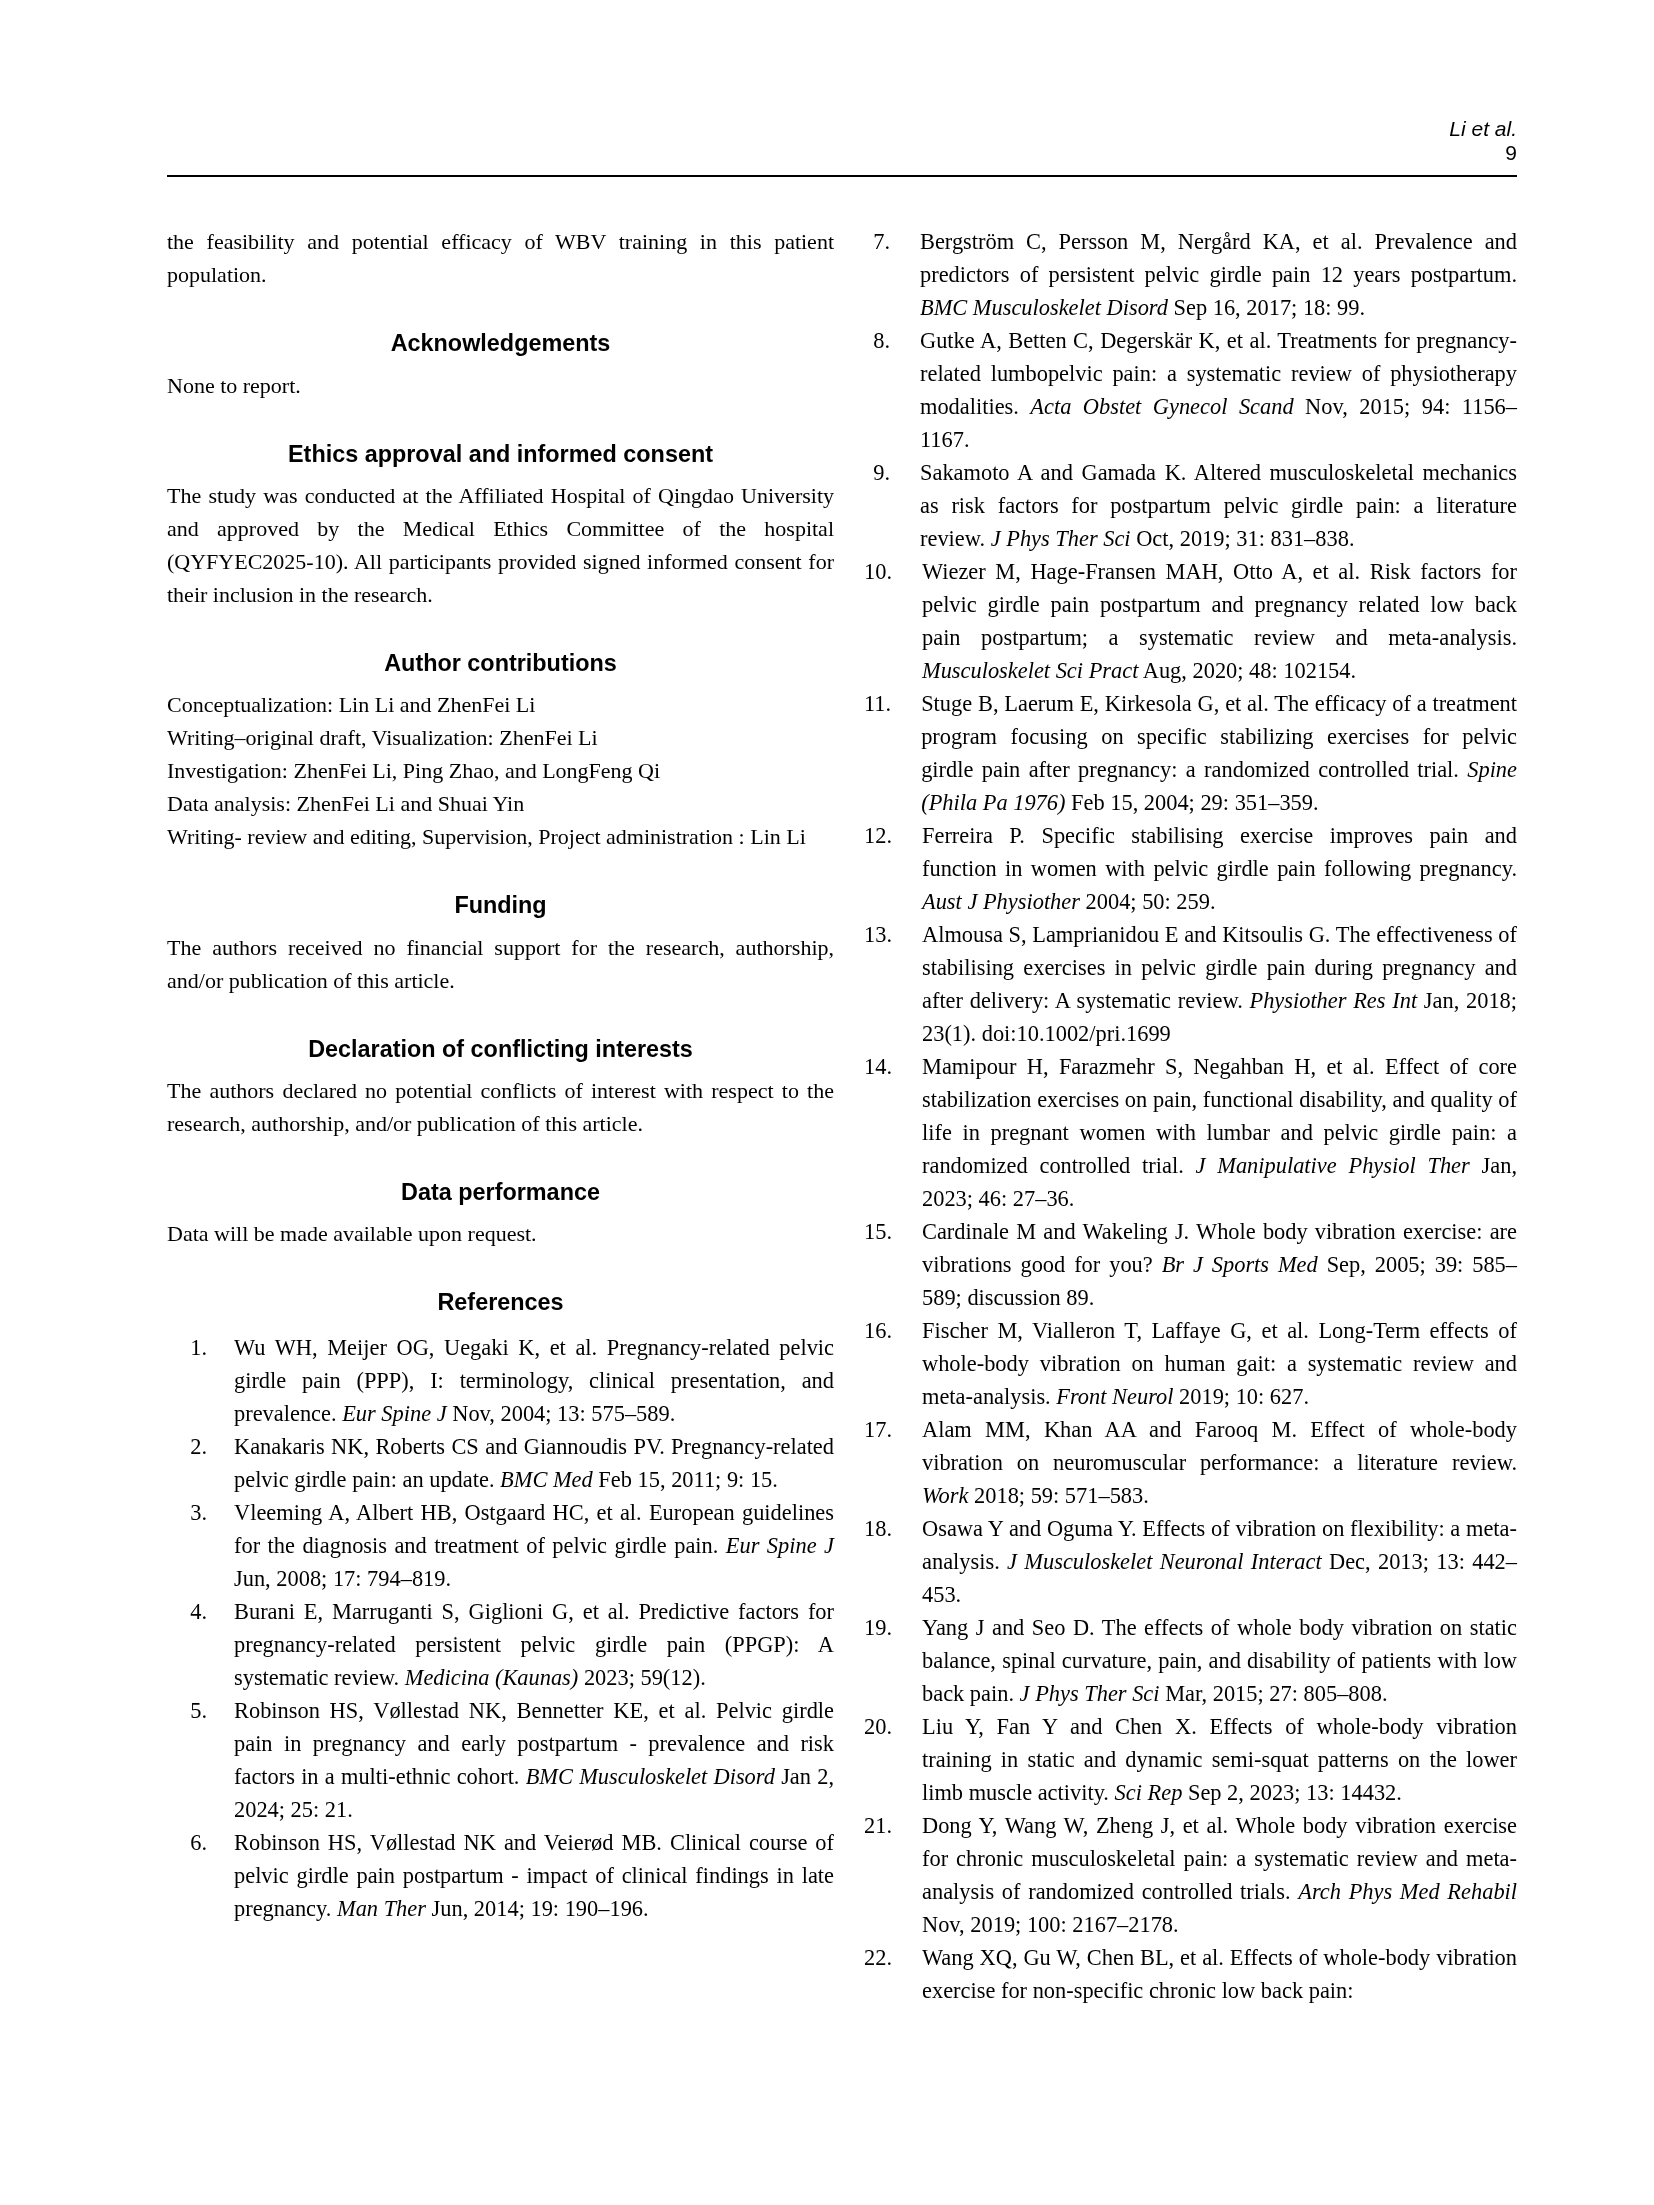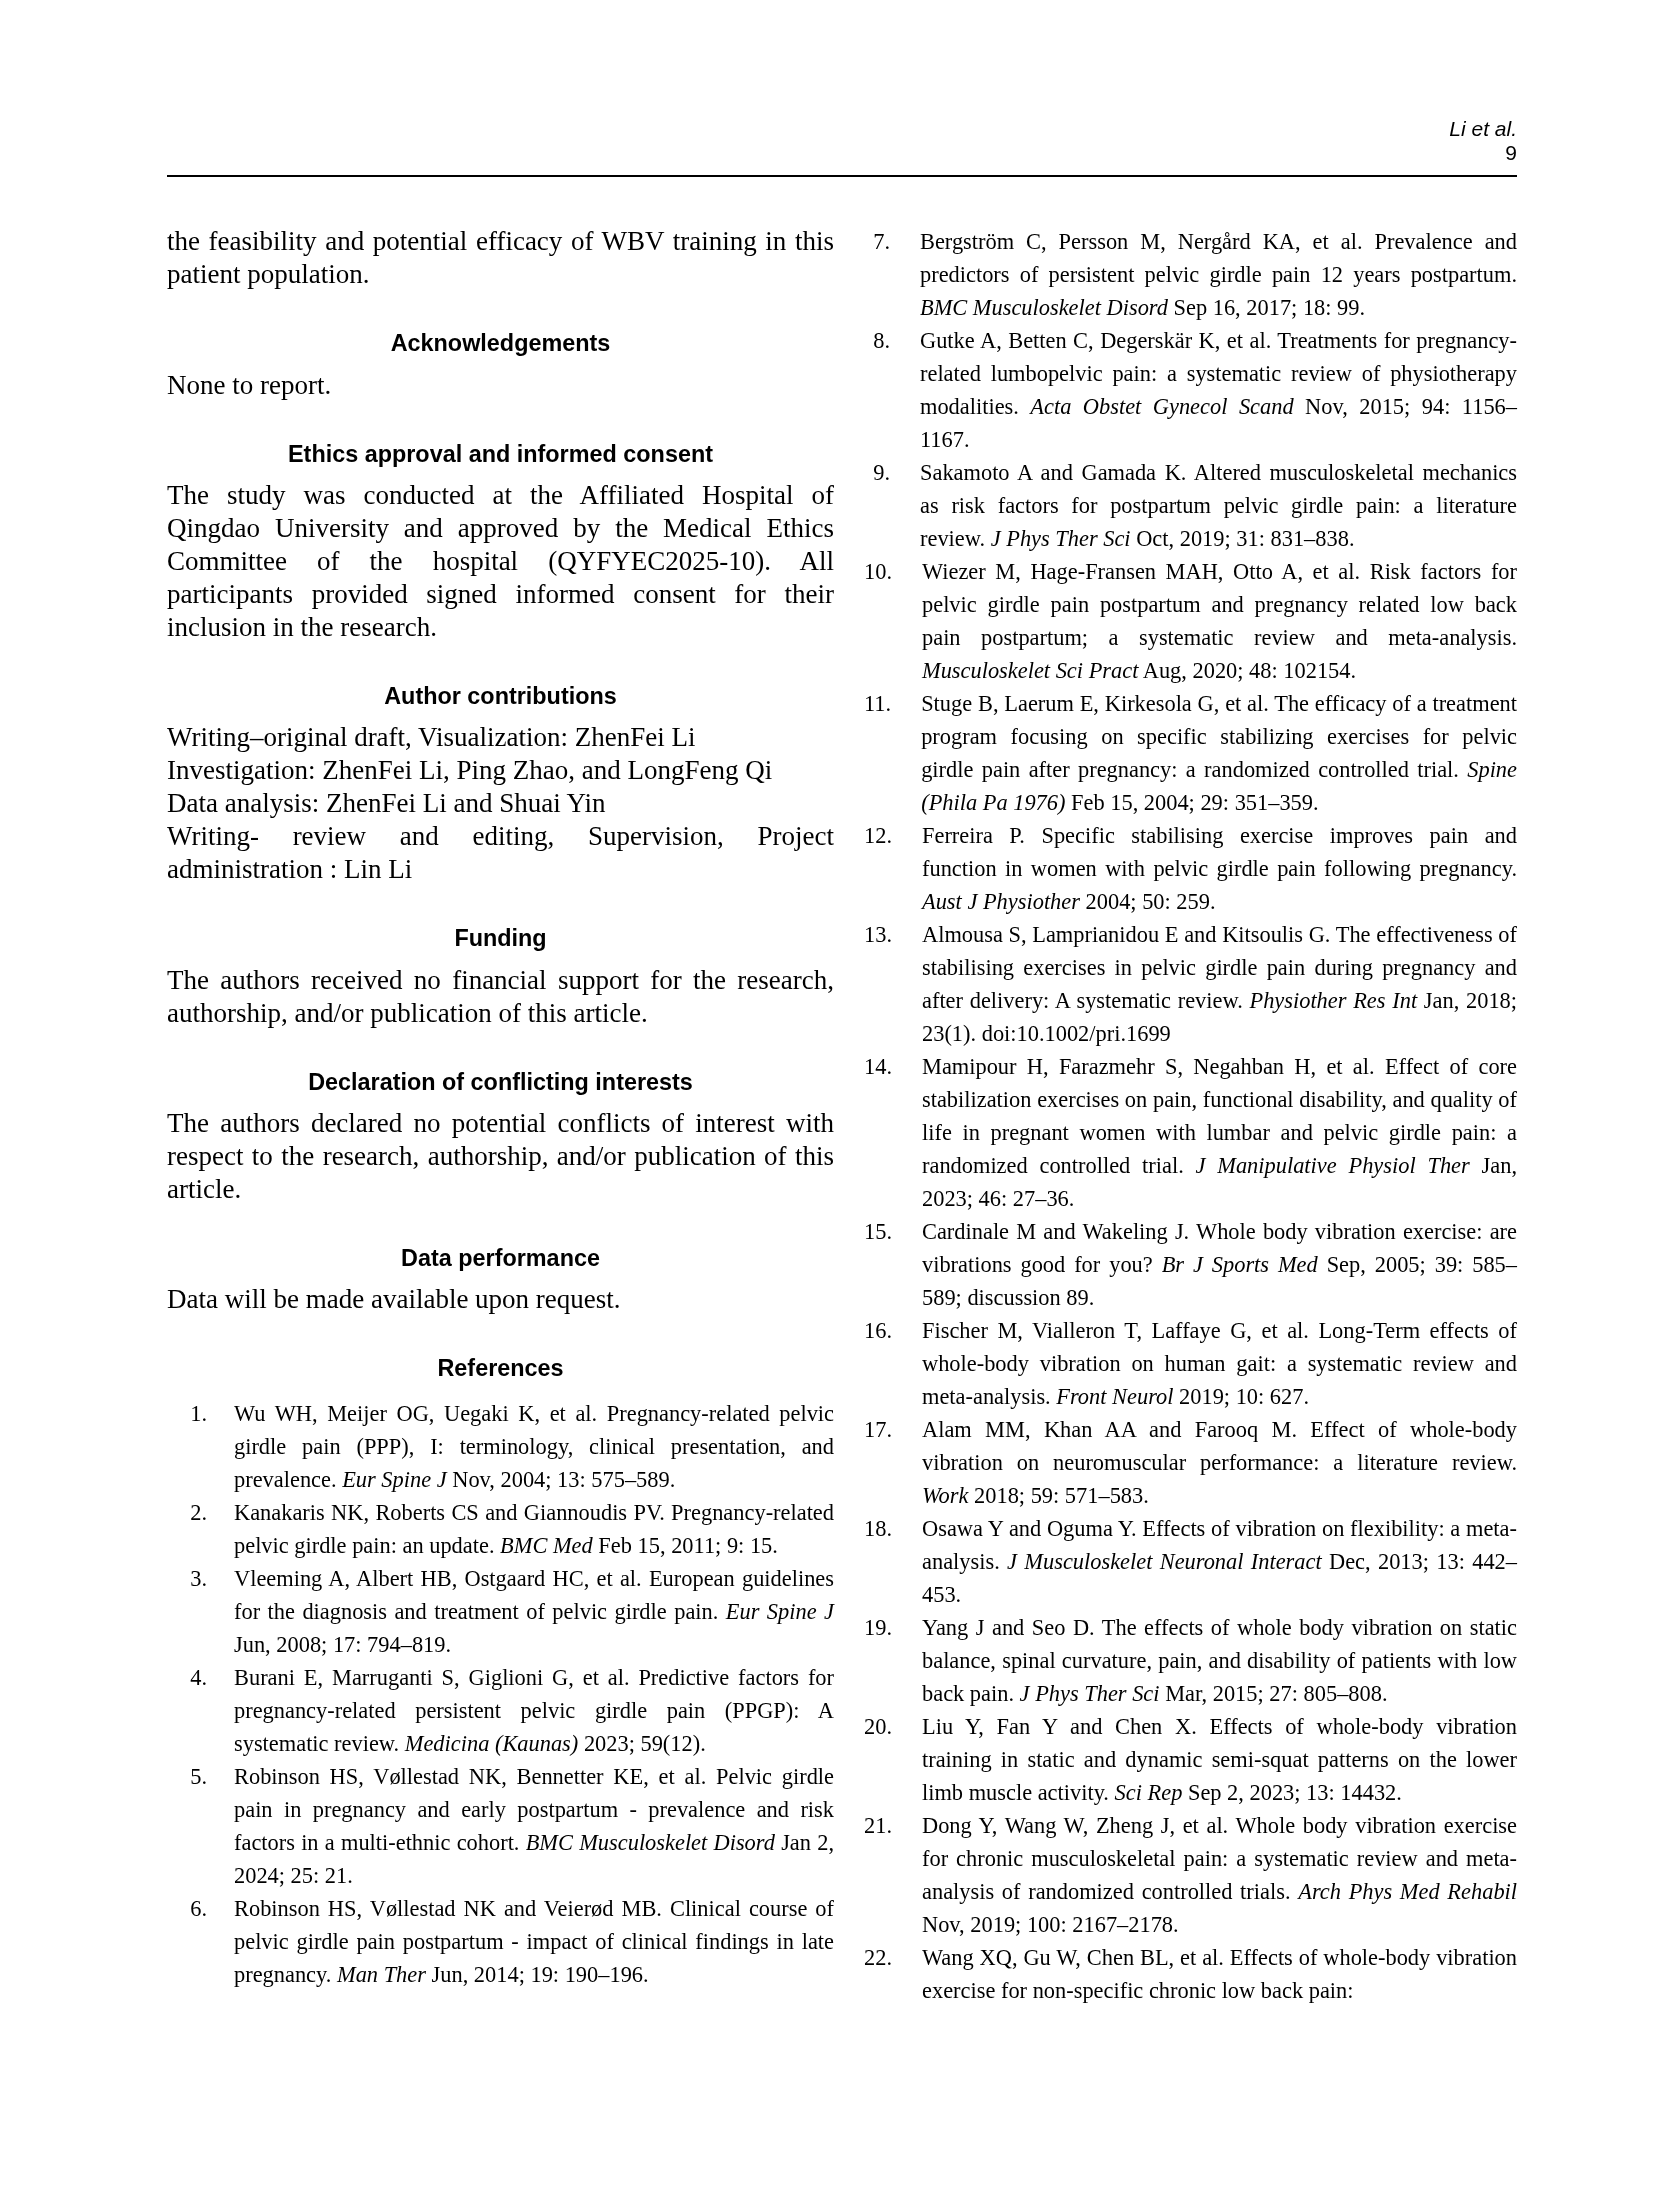--- a/index.html
+++ b/index.html
@@ -20,21 +20,21 @@
     padding-bottom:10.4px;
     border-bottom:2.1px solid #000;
     flex-direction:column;
   }
   .running-head{font-style:italic;}
   .page-num{font-style:normal;}
   .columns{display:flex;gap:30px;margin-top:48px;}
   .col-left{width:667px;flex:0 0 667px;}
   .col-right{flex:1;min-width:0;}
   .body-text{
-    font-size:27px;line-height:33px;
+    font-size:22px;line-height:33px;
     text-align:justify;
     margin:0;
   }
   h2{
     font-family:"Liberation Sans",sans-serif;
     font-weight:bold;
     font-size:23.4px;line-height:33px;
     margin:36px 0 8.3px 0;
     text-align:center;
   }
@@ -71,20 +71,21 @@
         <p class="body-text">None to report.</p>
       </section>
 
       <section>
         <h2>Ethics approval and informed consent</h2>
         <p class="body-text">The study was conducted at the Affiliated Hospital of Qingdao University and approved by the Medical Ethics Committee of the hospital (QYFYEC2025-10). All participants provided signed informed consent for their inclusion in the research.</p>
       </section>
 
       <section>
         <h2>Author contributions</h2>
+        <div class="body-text">Conceptualization: Lin Li and ZhenFei Li</div>
         <div class="body-text">Writing–original draft, Visualization: ZhenFei Li</div>
         <div class="body-text">Investigation: ZhenFei Li, Ping Zhao, and LongFeng Qi</div>
         <div class="body-text">Data analysis: ZhenFei Li and Shuai Yin</div>
         <div class="body-text">Writing- review and editing, Supervision, Project administration : Lin Li</div>
       </section>
 
       <section>
         <h2>Funding</h2>
         <p class="body-text">The authors received no financial support for the research, authorship, and/or publication of this article.</p>
       </section>

